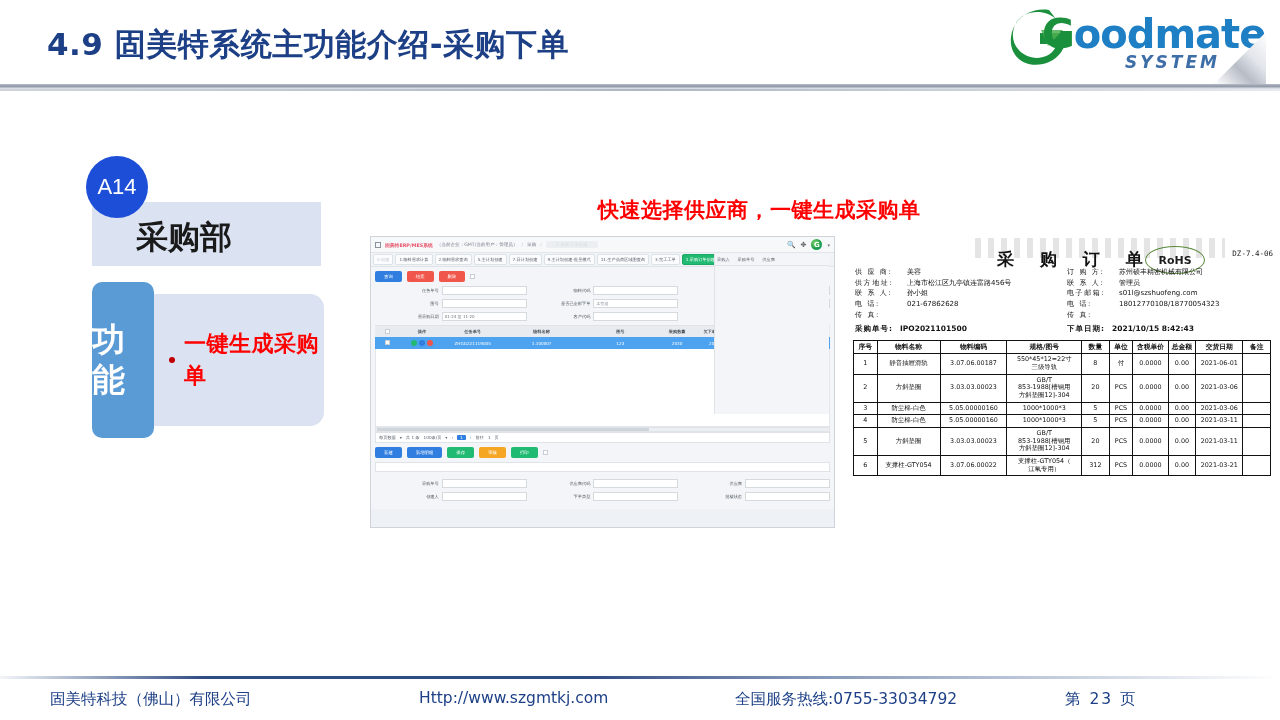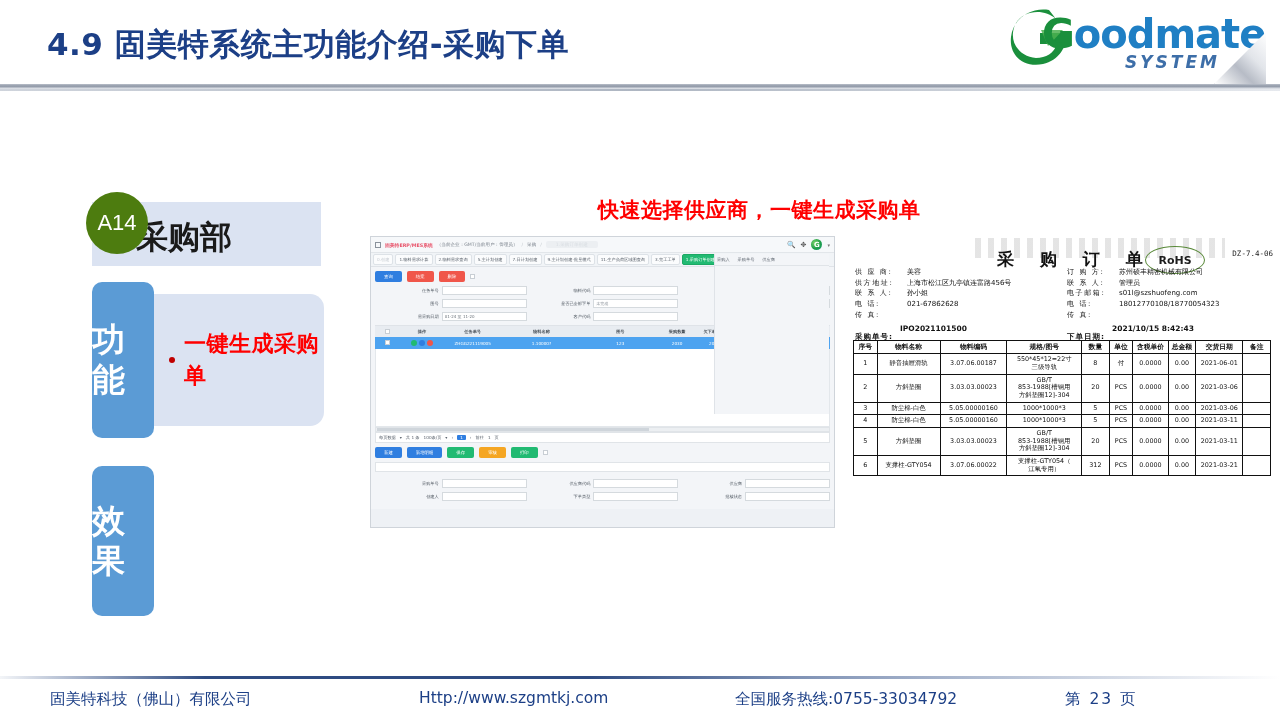--- a/index.html
+++ b/index.html
@@ -55,23 +55,23 @@
   .dept-box {
     position: absolute; left: 92px; top: 202px; width: 229px; height: 64px;
     background: #dbe3f2;
   }
   .dept-label {
     position: absolute; left: 136px; top: 216px;
     font-size: 32px; color: #1a1a1a; font-weight: bold;
     font-family: "DejaVu Sans", sans-serif;
   }
   .badge-a14 {
-    position: absolute; left: 86px; top: 192px;
+    position: absolute; left: 86px; top: 156px;
     width: 62px; height: 62px; border-radius: 50%;
-    background: #4d7c0f;
+    background: #1d4ed8;
     color: #ffffff; font-size: 22px;
     display: flex; align-items: center; justify-content: center;
     font-family: "Liberation Sans", sans-serif;
   }
 
   .row-card { position: absolute; }
   .row-tab {
     position: absolute; left: 0; top: 0;
     width: 62px; border-radius: 10px;
     background: #5b9bd5; color: #ffffff;
@@ -224,21 +224,21 @@
     font-size: 7.5px; color: #222; font-family: "DejaVu Sans Mono", monospace;
   }
   .po-info { position: absolute; left: 10px; top: 32px; width: 414px; font-size: 7px; }
   .po-info-col { position: absolute; width: 205px; }
   .po-info-col.left { left: 0; }
   .po-info-col.right { left: 212px; }
   .po-irow { display: flex; margin-bottom: 2.2px; line-height: 1.22; }
   .po-ilabel { width: 52px; flex: 0 0 52px; letter-spacing: 1.6px; white-space: nowrap; }
   .po-ival { flex: 1; white-space: nowrap; overflow: hidden; }
   .po-numrow { position: absolute; left: 10px; top: 88px; width: 414px; font-size: 7.5px; font-weight: bold; }
-  .po-numrow .lbl { letter-spacing: 1px; margin-top: 8px; }
+  .po-numrow .lbl { letter-spacing: 1px; }
   .po-numrow .left { position: absolute; left: 0; display: flex; gap: 7px; }
   .po-numrow .right { position: absolute; left: 212px; display: flex; gap: 7px; }
   table.po-table {
     position: absolute; left: 8px; top: 104px; width: 418px;
     border-collapse: collapse; font-size: 6.4px; table-layout: fixed;
   }
   table.po-table th, table.po-table td {
     border: 0.7px solid #111; text-align: center; padding: 2px 1px;
     line-height: 1.2; vertical-align: middle;
   }
@@ -283,21 +283,20 @@
 
 <div class="row-card" id="func-card">
   <div class="row-body">
     <div class="bullet-dot"></div>
     <div class="bullet-text">一键生成采购单</div>
   </div>
   <div class="row-tab">功能</div>
 </div>
 
 <div class="row-card" id="effect-card">
-  <div class="row-tab">效果</div>
 </div>
 
 <div class="callout">快速选择供应商，一键生成采购单</div>
 
 <div class="erp">
 
   <div class="erp-topbar">
     <div class="erp-menu-icon"></div>
     <div class="erp-brand">固美特ERP/MES系统</div>
     <div class="erp-crumb">（当前企业：GMT/当前用户：管理员）</div>

